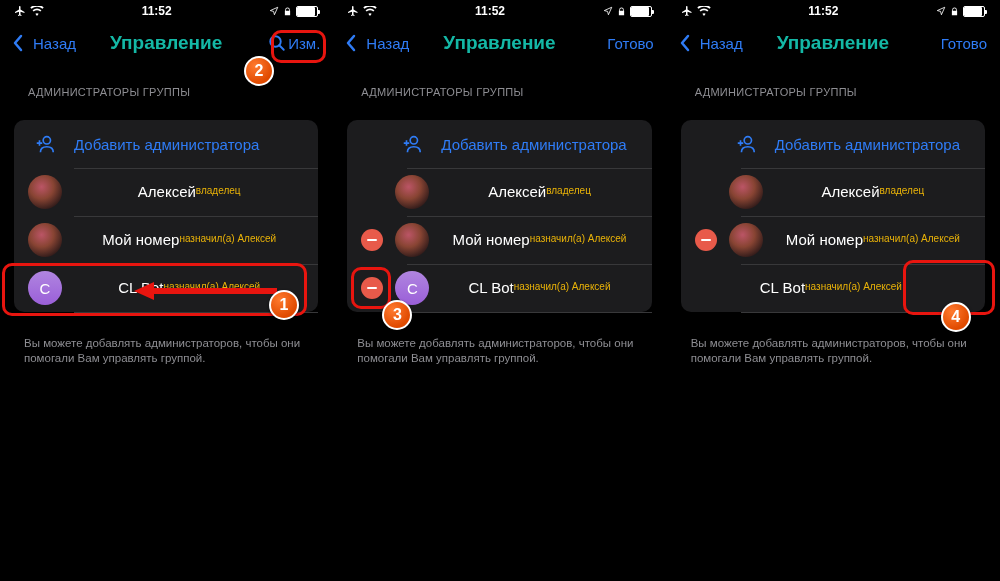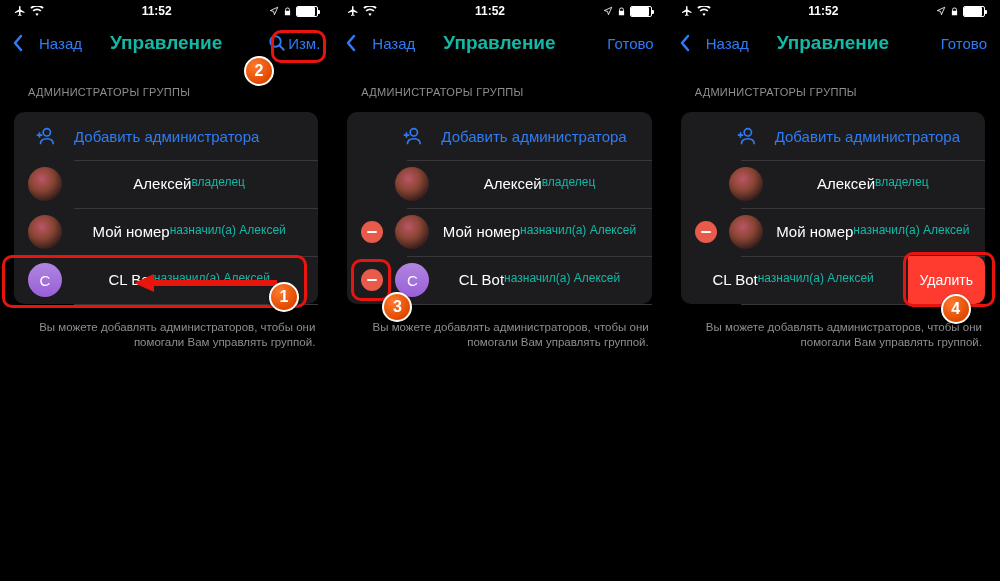--- a/index.html
+++ b/index.html
@@ -44,21 +44,21 @@
       align-items: center;
       justify-content: space-between;
       padding: 0 12px;
       position: relative;
     }
     .nav-back {
       display: flex;
       align-items: center;
       color: #2f7cf6;
       font-size: 15px;
-      gap: 16px;
+      gap: 10px;
       cursor: pointer;
     }
     .chevron-left { width: 11px; height: 18px; }
     .nav-title {
       color: #14b8a6;
       font-size: 19px;
       font-weight: 600;
       position: absolute;
       left: 50%;
       transform: translateX(-50%);
@@ -79,21 +79,21 @@
       color: #8e8e93;
       font-size: 11px;
       font-weight: 400;
       letter-spacing: 0.3px;
       padding: 22px 28px 6px;
       text-transform: uppercase;
     }
     .list {
       background: #1c1c1e;
       border-radius: 10px;
-      margin: 8px 14px;
+      margin: 16px 14px;
       overflow: visible;
       position: relative;
     }
     .list-item {
       display: flex;
       align-items: center;
       height: 48px;
       padding: 0 14px;
       position: relative;
       gap: 12px;
@@ -119,27 +119,26 @@
       align-items: center;
       justify-content: center;
       color: #fff;
       font-size: 15px;
       font-weight: 500;
     }
     .avatar.redpanda { background: radial-gradient(circle at 40% 35%, #b56 0%, #843 40%, #2a1818 80%); }
     .avatar.purple { background: linear-gradient(#b085e0, #9a5fd8); }
     .item-text { display: flex; flex-direction: row; justify-content: center; flex: 1; min-width: 0; }
     .item-title { color: #fff; font-size: 15px; line-height: 18px; }
-    .item-sub { color: #14b8a6; font-size: 12px; line-height: 15px; }
+    .item-sub { color: #eab308; font-size: 10px; line-height: 15px; }
     .footer-text {
       color: #8e8e93;
       font-size: 11.5px;
-      padding: 8px 17px;
+      padding: 8px 24px;
       line-height: 15px;
-      text-align: right;
     }
     .minus-btn {
       width: 22px; height: 22px;
       border-radius: 50%;
       background: #e85a4a;
       display: flex;
       align-items: center;
       justify-content: center;
       flex-shrink: 0;
     }
@@ -432,23 +431,20 @@
       <div class="item-text">
         <span class="item-title">Мой номер</span>
         <span class="item-sub">назначил(а) Алексей</span>
       </div>
     </div>
     <div class="list-item shifted-row" style="padding-left:4px;">
       <div class="item-text" style="margin-left:6px;">
         <span class="item-title">CL Bot</span>
         <span class="item-sub">назначил(а) Алексей</span>
       </div>
-      <div class="delete-btn">
-        <span>Удалить</span>
-      </div>
     </div>
 
     <div class="hl-red" style="left:222px; top:140px; width:92px; height:55px;"></div>
     <div class="badge" style="left:260px; top:182px;">4</div>
   </div>
 
   <div class="footer-text">Вы можете добавлять администраторов, чтобы они помогали Вам управлять группой.</div>
 </div>
 
 </body></html>

